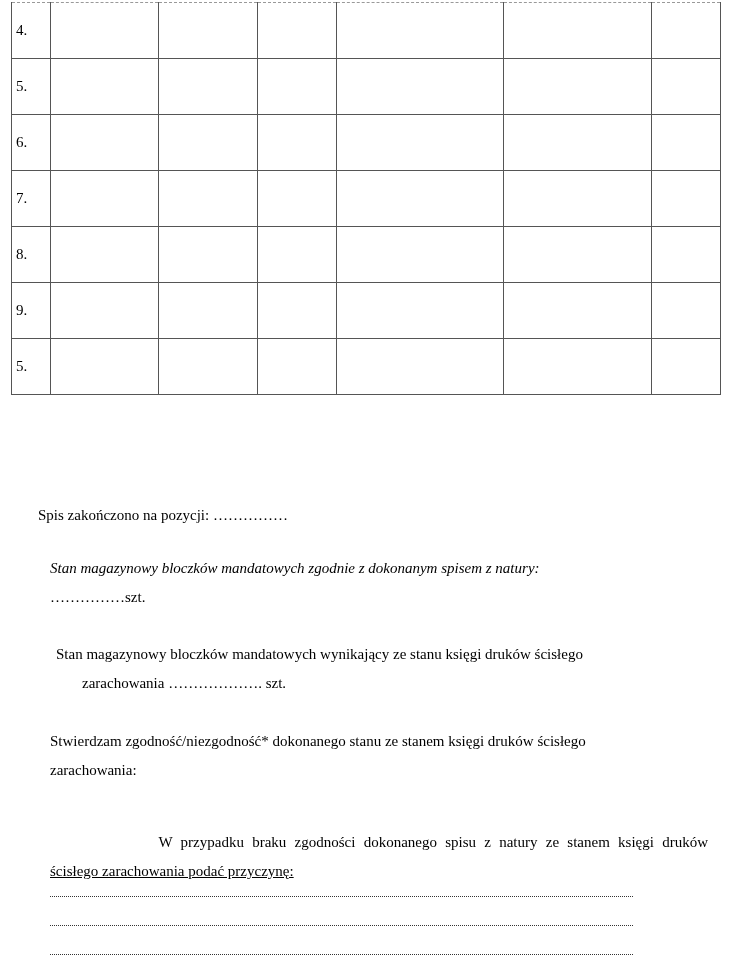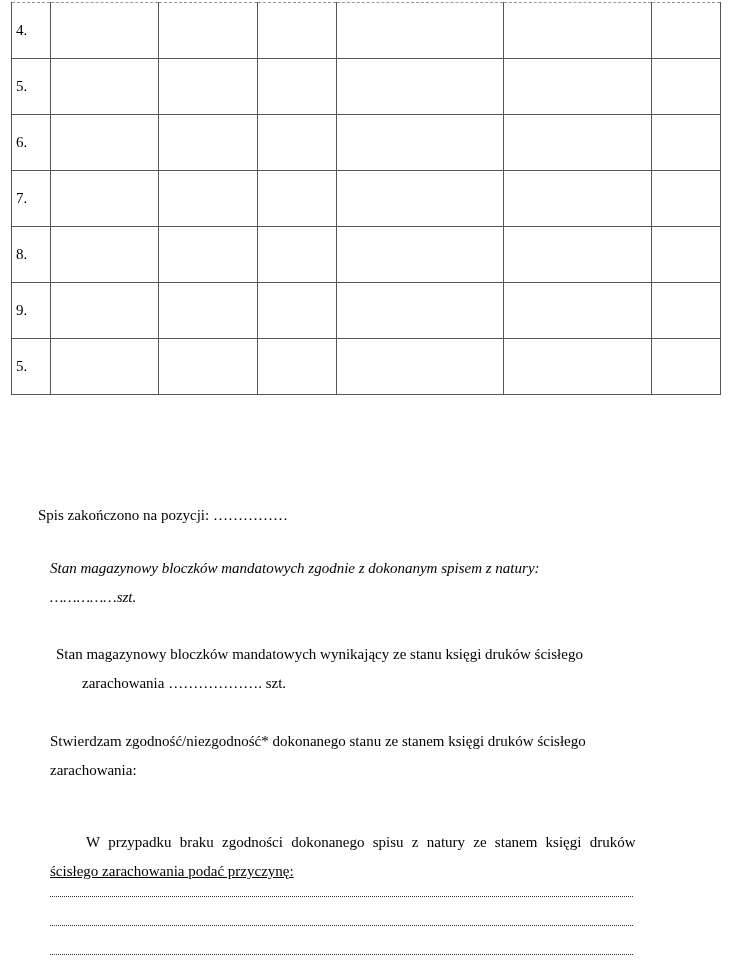--- a/index.html
+++ b/index.html
@@ -100,26 +100,26 @@
         <td></td>
       <td class="dark"></td>
         <td></td>
     </tr>
   </tbody>
 </table>
 
 <div class="txt" style="left:16px; top:505px;margin-left:22px;">Spis zakończono na pozycji: ……………</div>
 
 <div class="txt" style="left:50px; top:558px;font-style:italic;">Stan magazynowy bloczków mandatowych zgodnie z dokonanym spisem z natury:</div>
-<div class="txt" style="left:50px; top:587px;font-style:italic;">……………szt.</div>
+<div class="txt" style="left:50px; top:587px;">……………szt.</div>
 
 <div class="txt" style="left:56px; top:644px;">Stan magazynowy bloczków mandatowych wynikający ze stanu księgi druków ścisłego</div>
 <div class="txt" style="left:50px; top:673px;margin-left:32px;">zarachowania ………………. szt.</div>
 
 <div class="txt" style="left:50px; top:731px;">Stwierdzam zgodność/niezgodność* dokonanego stanu ze stanem księgi druków ścisłego</div>
 <div class="txt" style="left:50px; top:760px;text-align:right;">zarachowania:</div>
 
-<div class="txt" style="left:86px; top:832px; width:622px; word-spacing:4.5px;">W przypadku braku zgodności dokonanego spisu z natury ze stanem księgi druków</div>
+<div class="txt" style="left:86px; top:832px; width:622px; word-spacing:4.5px;text-align:right;">W przypadku braku zgodności dokonanego spisu z natury ze stanem księgi druków</div>
 <div class="txt" style="left:50px; top:861px;text-decoration:underline;">ścisłego zarachowania podać przyczynę:</div>
 
 <div class="dots" style="top:894px;"></div>
 <div class="dots" style="top:923px;"></div>
 <div class="dots" style="top:952px;"></div>
 
 </body></html>

